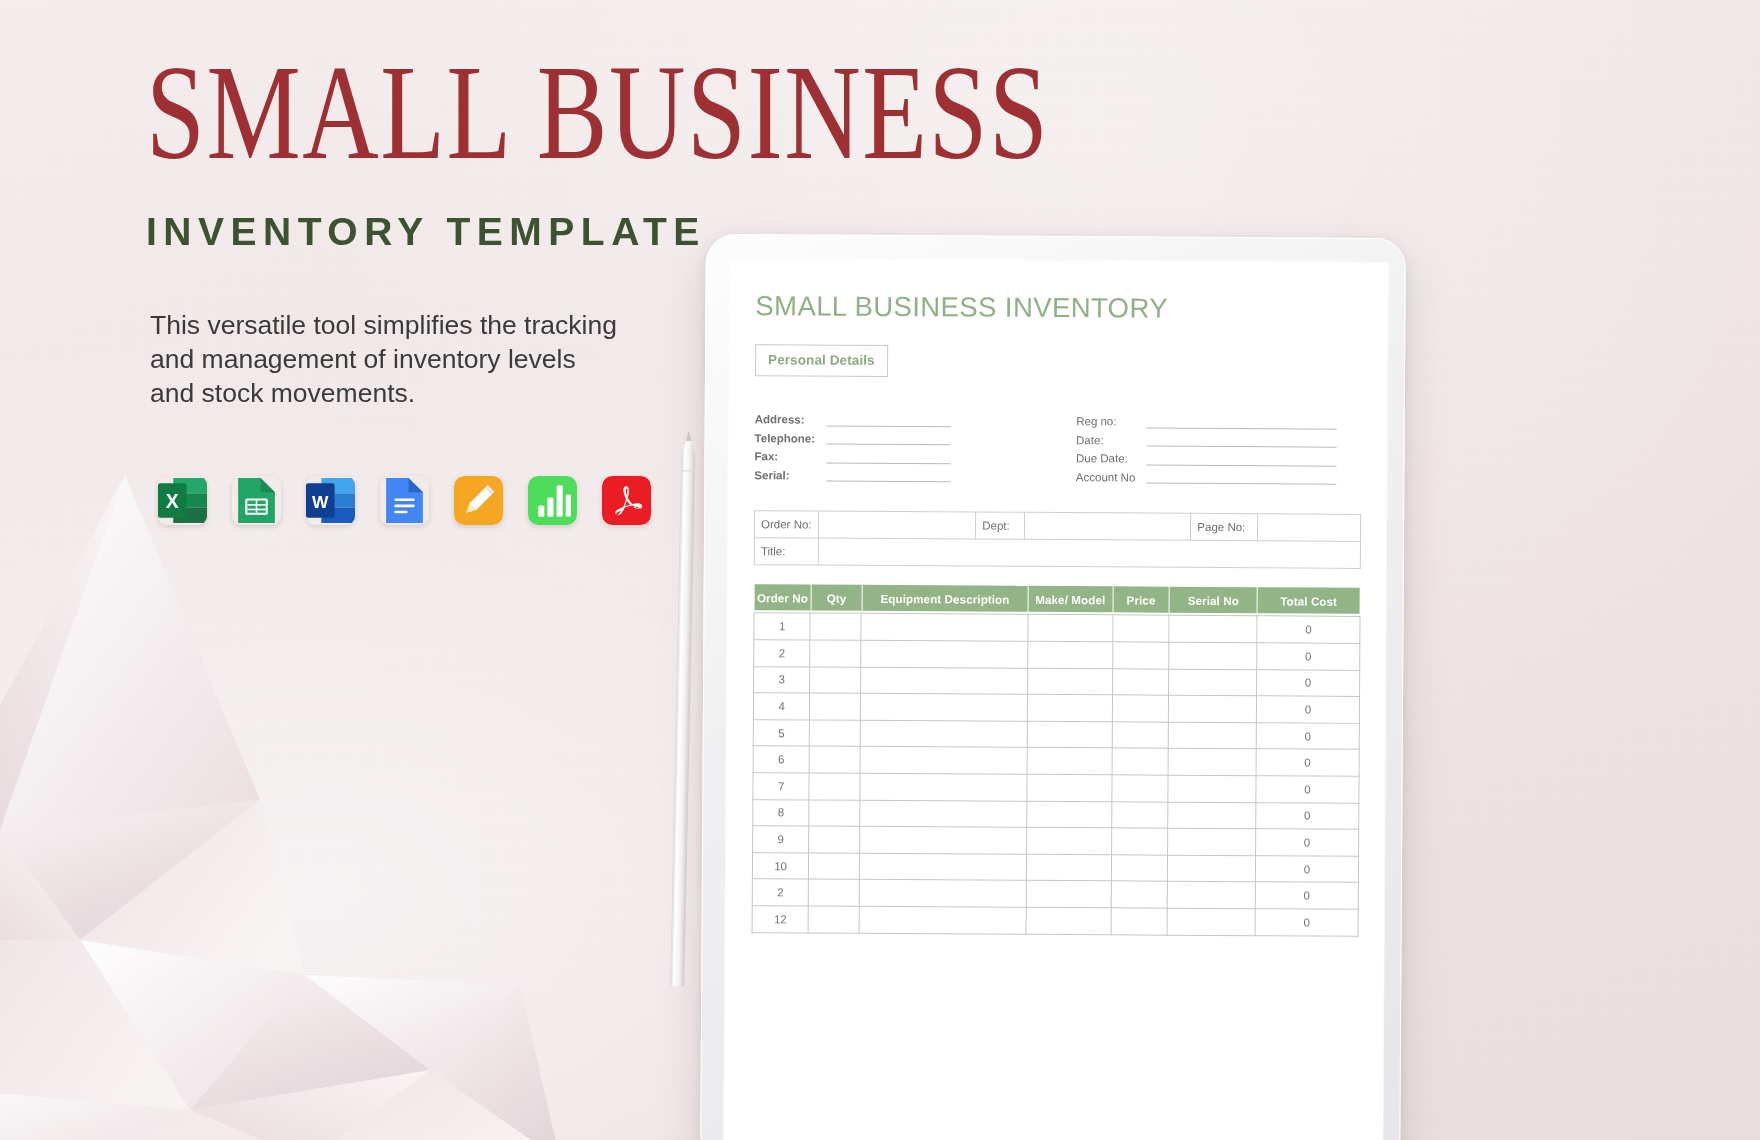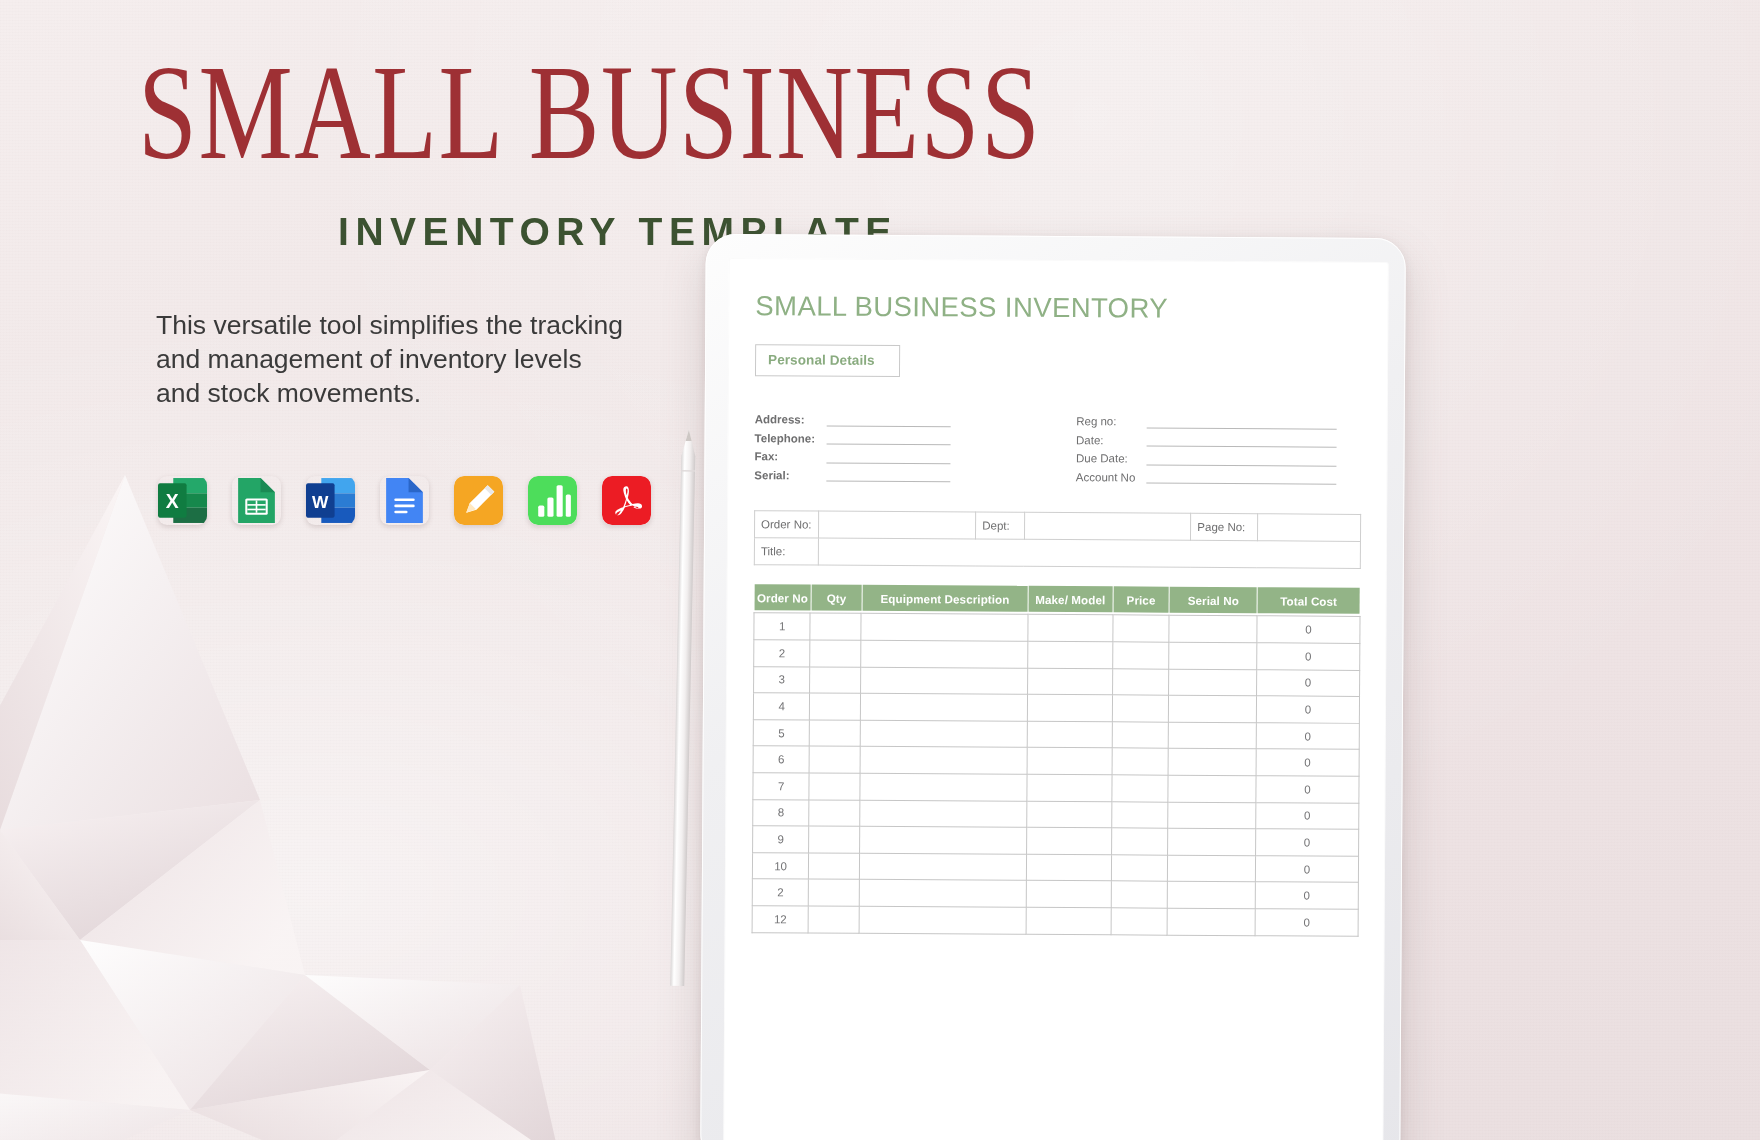--- a/index.html
+++ b/index.html
@@ -41,21 +41,21 @@
     left: -40px;
     bottom: -20px;
     width: 780px;
     height: 690px;
     pointer-events: none;
   }
 
   
   .left-col {
     position: absolute;
-    left: 138px;
+    left: 146px;
     top: 44px;
     width: 960px;
     z-index: 5;
   }
 
   #title-main {
     font-family: "Liberation Serif", serif;
     font-size: 106px;
     line-height: 1.02;
     letter-spacing: 1.5px;
@@ -67,26 +67,25 @@
   }
 
   #title-sub {
     margin-top: 58px;
     font-family: "Liberation Sans", sans-serif;
     font-size: 39px;
     font-weight: 700;
     letter-spacing: 6.5px;
     color: #3c5231;
     white-space: nowrap;
-    text-align: center;
   }
 
   #description {
     position: absolute;
-    left: 156px;
+    left: 150px;
     top: 308px;
     width: 470px;
     font-size: 26.5px;
     line-height: 1.29;
     color: #3a3a3a;
     font-weight: 400;
     z-index: 5;
   }
 
   
@@ -164,21 +163,21 @@
     font-size: 27.5px;
     color: #8fb185;
     font-weight: 400;
     letter-spacing: .4px;
     margin-bottom: 22px;
   }
 
   #personal-details-badge {
     display: inline-block;
     border: 1px solid #c9c9c9;
-    padding: 7px 24px 8px 12px;
+    padding: 7px 12px 8px 12px;
     font-size: 13.5px;
     font-weight: 700;
     color: #89ab7f;
     letter-spacing: .1px;
   }
 
   
   .form-block {
     display: flex;
     margin-top: 34px;

